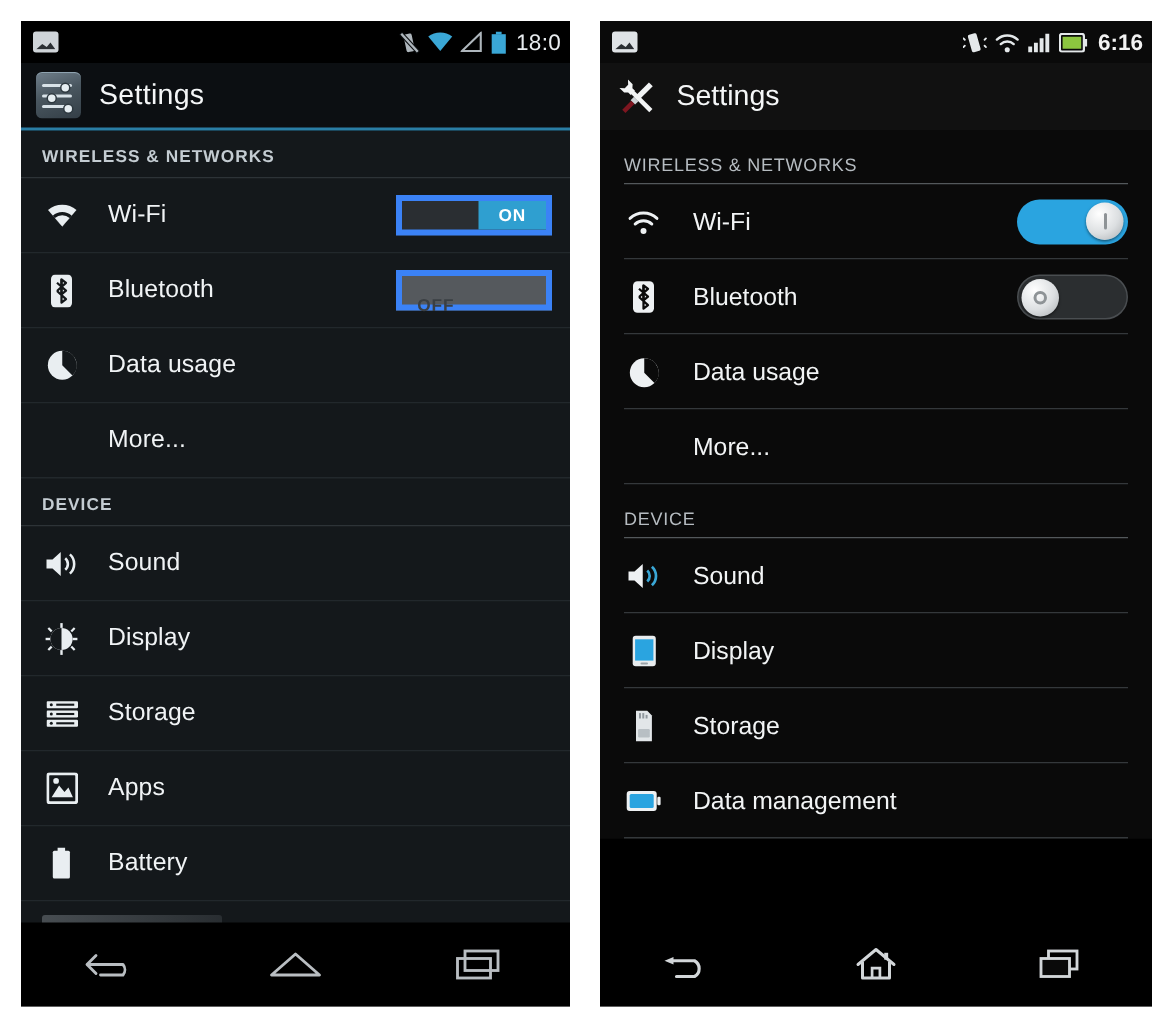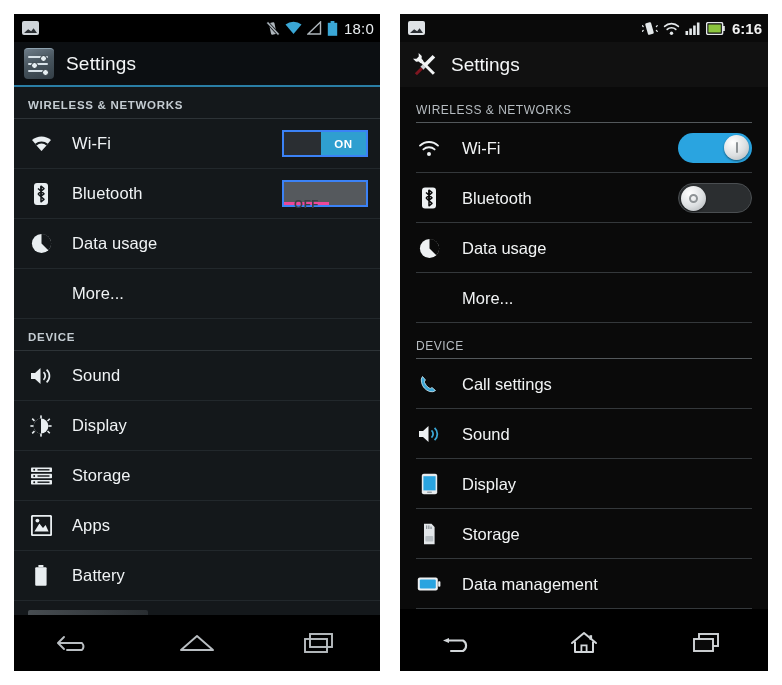--- a/index.html
+++ b/index.html
@@ -235,26 +235,26 @@
     font-size: 16.5px;
     margin-left: 20px;
     font-weight: 400;
   }
   .row-label.indent { margin-left: 44px; }
   .row-label-r.indent { margin-left: 46px; }
   .row-flex { flex: 1 1 auto; }
 
   
   .ics-toggle {
-    width: 86px;
+    width: 104px;
     height: 27px;
     position: relative;
     flex: none;
     background: #3b4146;
-    border: 2px solid #3b82f6;
+    border: 4px solid #3b82f6;
     box-sizing: border-box;
   }
   .ics-toggle .knob {
     position: absolute;
     top: 0; bottom: 0;
     width: 45px;
     display: flex;
     align-items: center;
     justify-content: center;
     font-size: 11.5px;
@@ -658,28 +658,20 @@
         </span>
         <span class="row-label-r">Data usage</span>
       </div>
 
       <div class="row row-right">
         <span class="row-label-r indent">More...</span>
       </div>
 
       <div class="section-head sh-right">DEVICE</div>
 
-      <div class="row row-right">
-        <span class="row-icon-r">
-          <svg width="22" height="22" viewBox="0 0 22 22">
-            <path d="M4.5 3.5 Q2.5 5.5 3.5 9.5 Q5 16 11.5 18.5 Q15.5 19.5 17.5 17.5 L14 14.5 Q12.5 16 11 15 Q8 13 6.5 9.5 Q6 8 7.5 7 Z" fill="#3aa7d6" stroke="#cfe8f5" stroke-width="0.8"></path>
-          </svg>
-        </span>
-        <span class="row-label-r">Call settings</span>
-      </div>
 
       <div class="row row-right">
         <span class="row-icon-r">
           <svg width="23" height="20" viewBox="0 0 23 20">
             <path d="M1 7 L5 7 L10.5 2 L10.5 18 L5 13 L1 13 Z" fill="#eef1f3"></path>
             <path d="M13.5 6.4 A4.8 4.8 0 0 1 13.5 13.6" fill="none" stroke="#3aa7d6" stroke-width="1.8"></path>
             <path d="M16.6 3.8 A8.4 8.4 0 0 1 16.6 16.2" fill="none" stroke="#3aa7d6" stroke-width="1.8"></path>
           </svg>
         </span>
         <span class="row-label-r">Sound</span>

